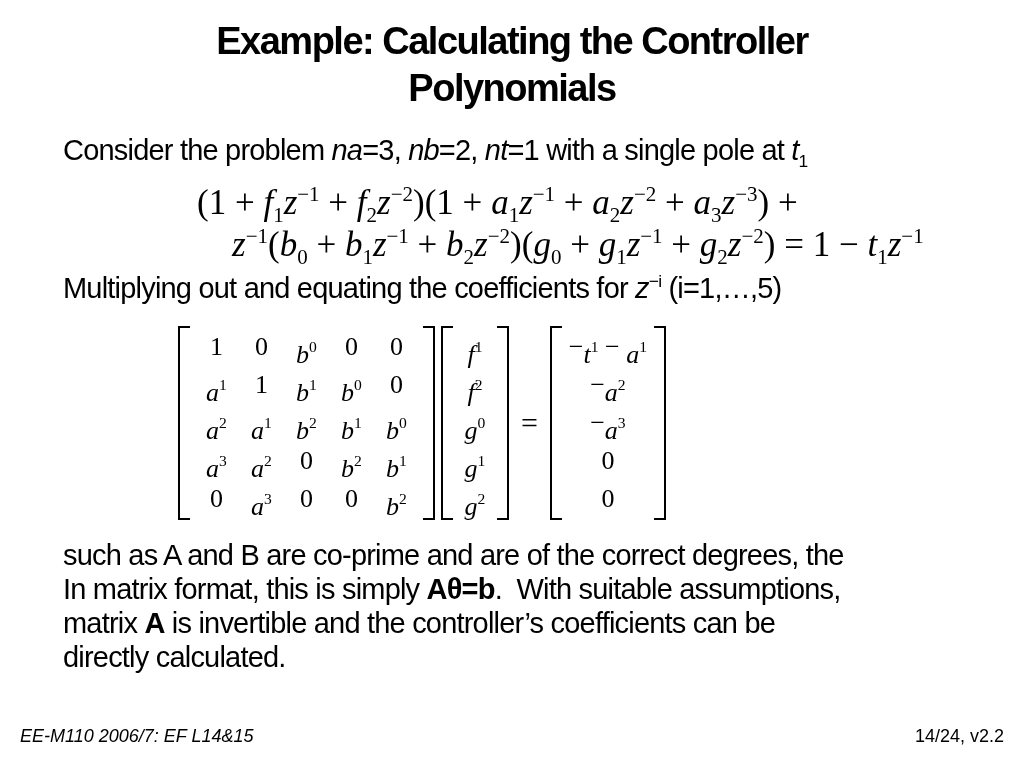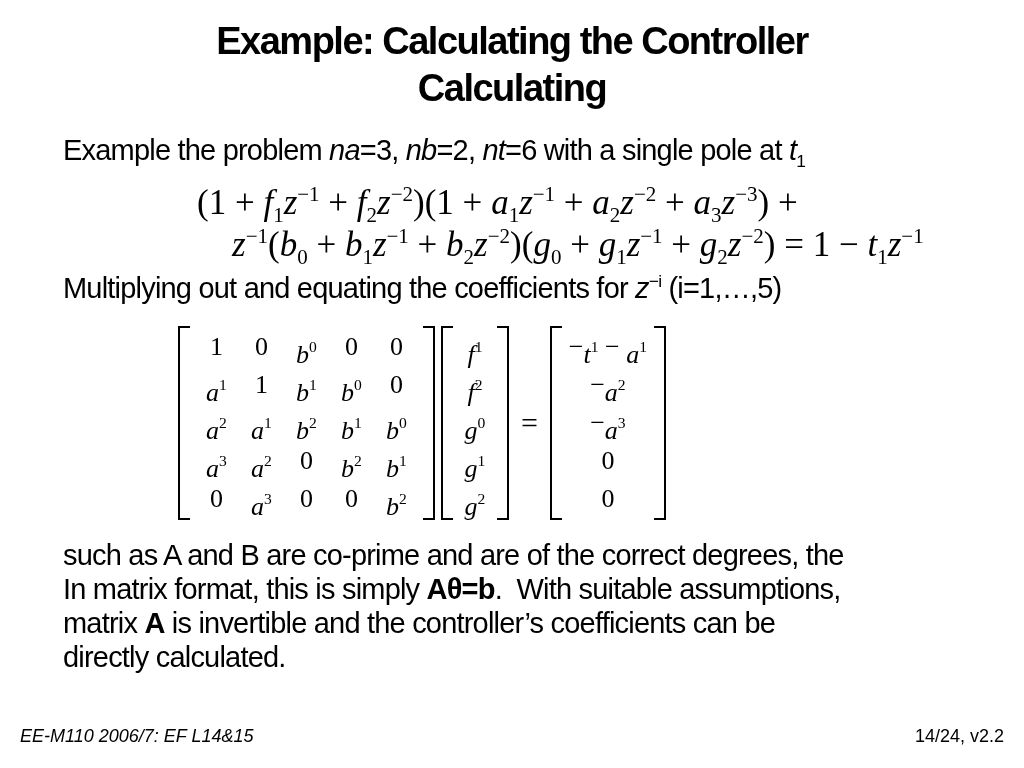--- a/index.html
+++ b/index.html
@@ -104,24 +104,24 @@
     text-align: left;
   }
 </style>
 </head>
 <body>
 
 <div class="slide">
 
   <div class="title">
     <div>Example: Calculating the Controller</div>
-    <div>Calculating</div>
+    <div>Polynomials</div>
   </div>
 
-  <div class="intro bodytext math"><span>Example the problem </span><i>na</i><span>=3, </span><i>nb</i><span>=2, </span><i>nt</i><span>=6 with a single pole at </span><i>t</i><sub>1</sub></div>
+  <div class="intro bodytext math"><span>Consider the problem </span><i>na</i><span>=3, </span><i>nb</i><span>=2, </span><i>nt</i><span>=1 with a single pole at </span><i>t</i><sub>1</sub></div>
 
   <div class="eq eq1 math"><span>(1 + </span><i>f</i><sub>1</sub><i>z</i><sup>−1</sup><span> + </span><i>f</i><sub>2</sub><i>z</i><sup>−2</sup><span>)(1 + </span><i>a</i><sub>1</sub><i>z</i><sup>−1</sup><span> + </span><i>a</i><sub>2</sub><i>z</i><sup>−2</sup><span> + </span><i>a</i><sub>3</sub><i>z</i><sup>−3</sup><span>) +</span></div>
 
   <div class="eq eq2 math"><i>z</i><sup>−1</sup><span>(</span><i>b</i><sub>0</sub><span> + </span><i>b</i><sub>1</sub><i>z</i><sup>−1</sup><span> + </span><i>b</i><sub>2</sub><i>z</i><sup>−2</sup><span>)(</span><i>g</i><sub>0</sub><span> + </span><i>g</i><sub>1</sub><i>z</i><sup>−1</sup><span> + </span><i>g</i><sub>2</sub><i>z</i><sup>−2</sup><span>) = 1 − </span><i>t</i><sub>1</sub><i>z</i><sup>−1</sup></div>
 
   <div class="multiply bodytext math"><span>Multiplying out and equating the coefficients for </span><i>z</i><sup>−i</sup><span> (i=1,…,5)</span></div>
 
   <div class="matrix-eq math">
 
     <div class="matwrap">

